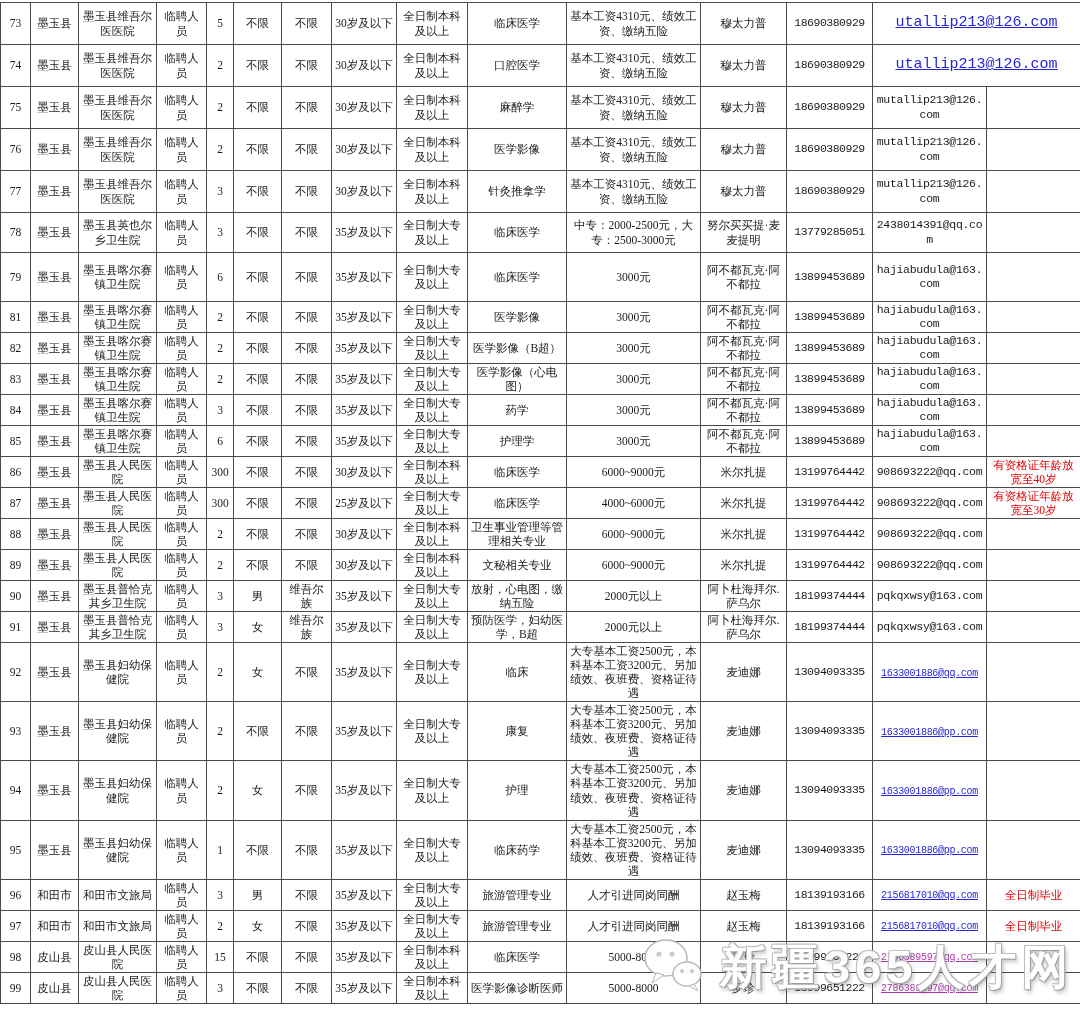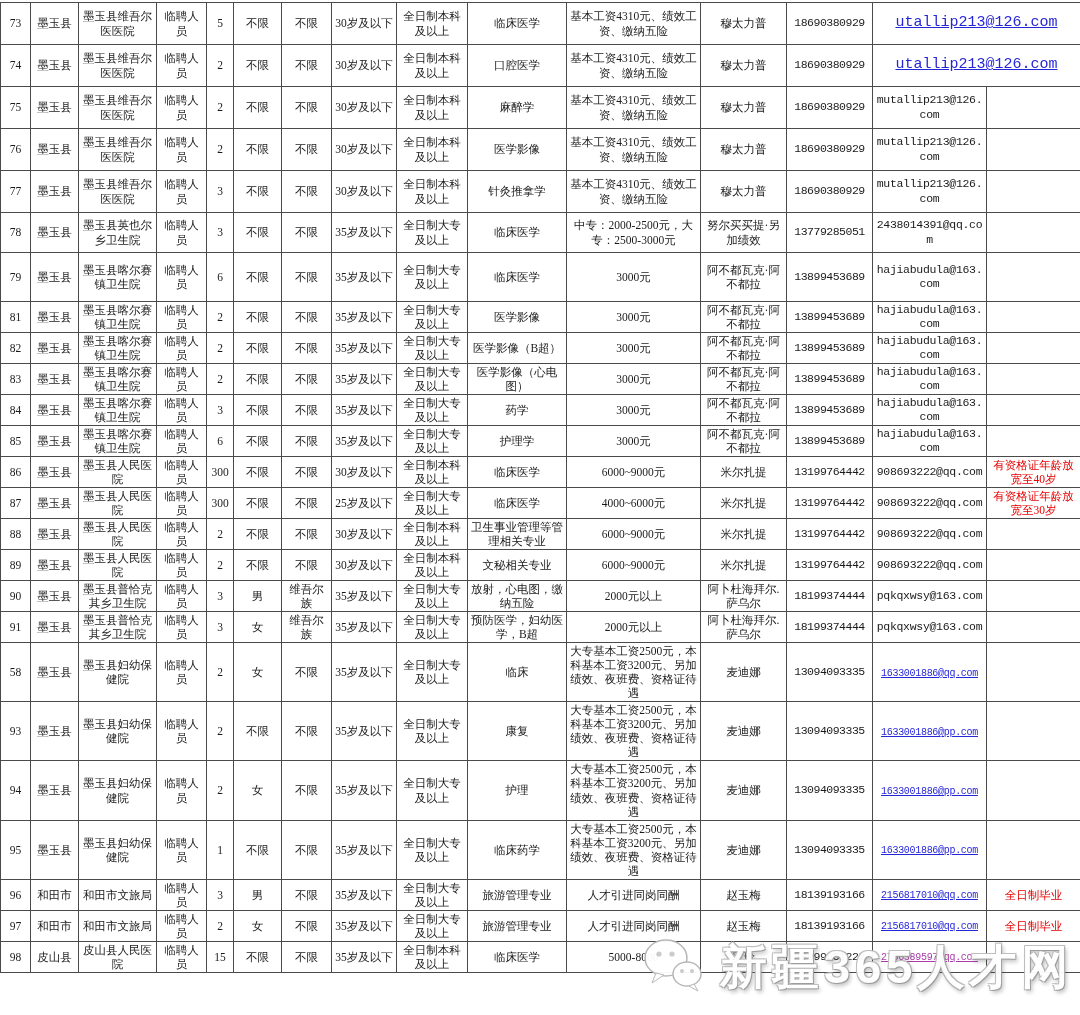--- a/index.html
+++ b/index.html
@@ -135,21 +135,21 @@
           <td>墨玉县</td>
           <td>墨玉县英也尔乡卫生院</td>
           <td>临聘人员</td>
           <td>3</td>
           <td>不限</td>
           <td>不限</td>
           <td>35岁及以下</td>
           <td>全日制大专及以上</td>
           <td>临床医学</td>
           <td>中专：2000-2500元，大专：2500-3000元</td>
-          <td>努尔买买提·另加绩效</td>
+          <td>努尔买买提·麦麦提明</td>
           <td class="c-phone">13779285051</td>
           <td class="c-mono">2438014391@qq.com</td>
           <td class="c-note"></td>
         </tr>
         <tr style="height: 49px; padding-left: 48px;">
           <td>79</td>
           <td>墨玉县</td>
           <td>墨玉县喀尔赛镇卫生院</td>
           <td>临聘人员</td>
           <td>6</td>
@@ -345,21 +345,21 @@
           <td>35岁及以下</td>
           <td>全日制大专及以上</td>
           <td>预防医学，妇幼医学，B超</td>
           <td>2000元以上</td>
           <td>阿卜杜海拜尔.萨乌尔</td>
           <td class="c-phone">18199374444</td>
           <td class="c-mono">pqkqxwsy@163.com</td>
           <td class="c-note"></td>
         </tr>
         <tr style="height: 47px;">
-          <td>58</td>
+          <td>92</td>
           <td>墨玉县</td>
           <td>墨玉县妇幼保健院</td>
           <td>临聘人员</td>
           <td>2</td>
           <td>女</td>
           <td>不限</td>
           <td>35岁及以下</td>
           <td>全日制大专及以上</td>
           <td>临床</td>
           <td>大专基本工资2500元，本科基本工资3200元、另加绩效、夜班费、资格证待遇</td>
@@ -457,20 +457,37 @@
           <td>98</td>
           <td>皮山县</td>
           <td>皮山县人民医院</td>
           <td>临聘人员</td>
           <td>15</td>
           <td>不限</td>
           <td>不限</td>
           <td>35岁及以下</td>
           <td>全日制本科及以上</td>
           <td>临床医学</td>
+          <td>5000-8000</td>
+          <td>罗珍</td>
+          <td class="c-phone">18999651222</td>
+          <td><a class="email purple">2786389597@qq.com</a></td>
+          <td class="c-note"></td>
+        </tr>
+        <tr style="height: 30px;">
+          <td>99</td>
+          <td>皮山县</td>
+          <td>皮山县人民医院</td>
+          <td>临聘人员</td>
+          <td>3</td>
+          <td>不限</td>
+          <td>不限</td>
+          <td>35岁及以下</td>
+          <td>全日制本科及以上</td>
+          <td>医学影像诊断医师</td>
           <td>5000-8000</td>
           <td>罗珍</td>
           <td class="c-phone">18999651222</td>
           <td><a class="email purple">2786389597@qq.com</a></td>
           <td class="c-note"></td>
         </tr>
       </tbody>
   </table>
 
   <div class="watermark">

